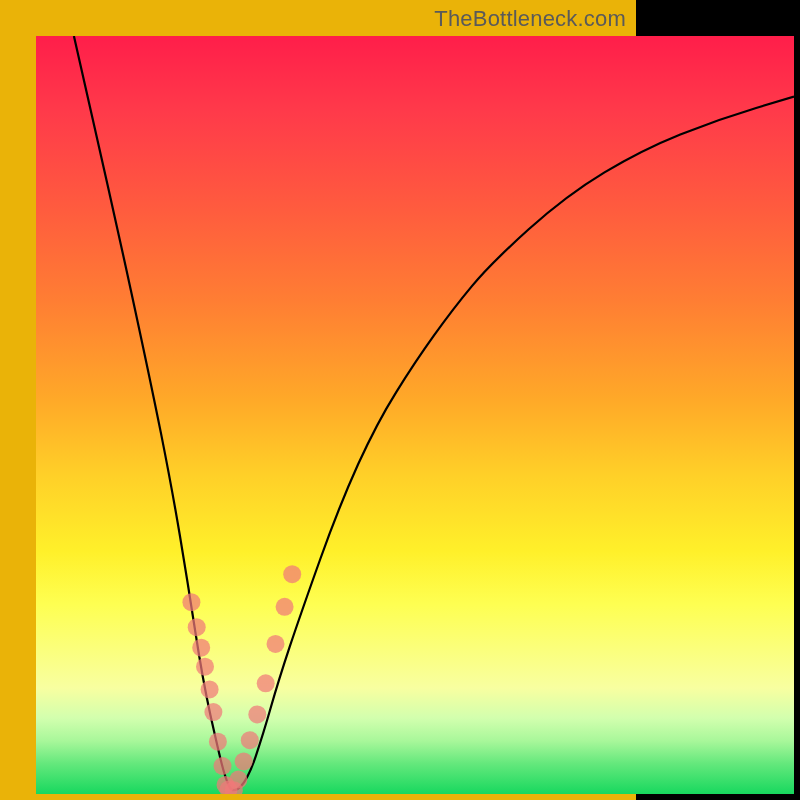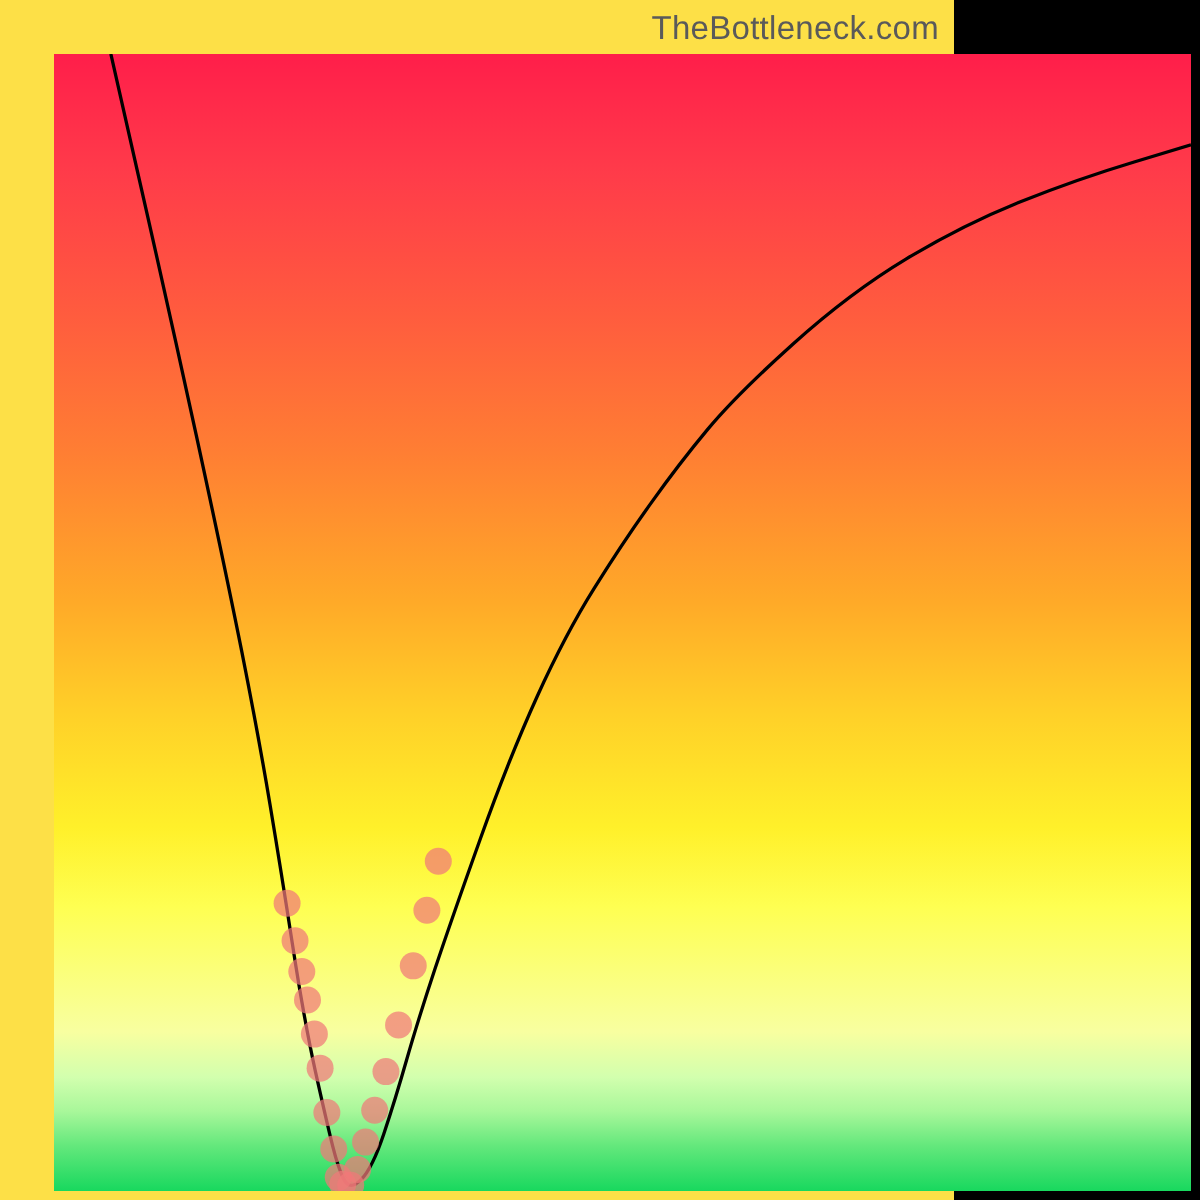--- a/index.html
+++ b/index.html
@@ -8,21 +8,21 @@
     width: 800px;
     height: 800px;
     overflow: hidden;
     background: #000;
     font-family: Arial, Helvetica, sans-serif;
   }
   .frame {
     position: relative;
     width: 636px;
     height: 800px;
-    background: #fde047;
+    background: #eab308;
   }
   .plot-area {
     position: absolute;
     left: 36px;
     top: 36px;
     width: 758px;
     height: 758px;
     
     background: linear-gradient(
       to bottom,

